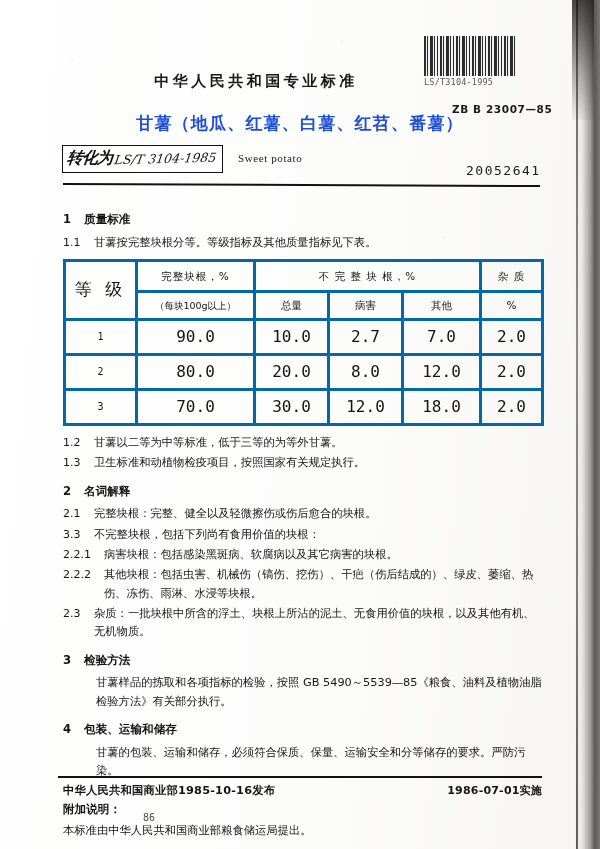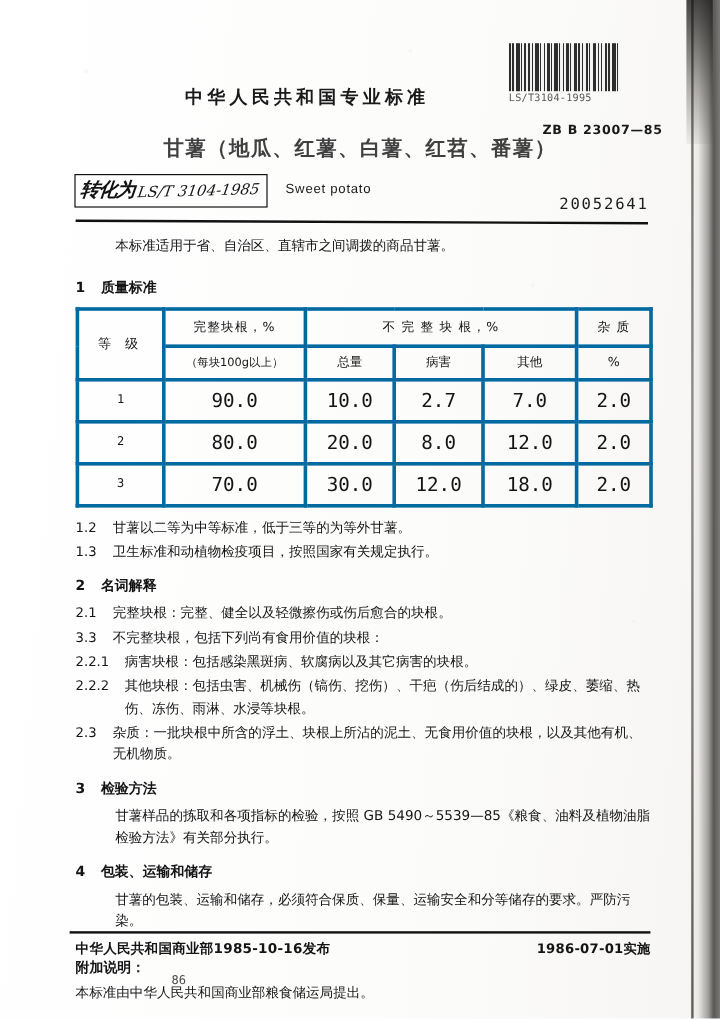--- a/index.html
+++ b/index.html
@@ -124,21 +124,21 @@
   }
   .doc-title {
     position: absolute;
     left: 0;
     top: 112px;
     width: 600px;
     text-align: center;
     font-size: 17px;
     font-weight: bold;
     letter-spacing: 1.2px;
-    color: #404040;
+    color: #1d4ed8;
   }
   .std-number {
     position: absolute;
     left: 452px;
     top: 103px;
     font-size: 10.5px;
     font-weight: bold;
     letter-spacing: 0.6px;
     color: #1a1a1a;
   }
@@ -178,21 +178,21 @@
     font-size: 12.5px;
     font-style: italic;
     color: #151515;
     transform: skewX(-10deg) rotate(-1.5deg);
     letter-spacing: 0px;
   }
   .eng-title {
     position: absolute;
     left: 238px;
     top: 152px;
-    font-family: Liberation Sans, sans-serif;
+    font-family: Liberation Serif, serif;
     font-size: 11px;
     letter-spacing: 0.6px;
     color: #1a1a1a;
   }
 
   
   .rule-top {
     position: absolute;
     left: 63px;
     top: 184px;
@@ -267,21 +267,21 @@
   }
   table.q-table .hdr-main {
     height: 22px;
     letter-spacing: 1px;
   }
   table.q-table .hdr-sub {
     height: 19px;
   }
   table.q-table .lvl {
     letter-spacing: 4px;
-    font-size: 11px;
+    font-size: 17px;
   }
   table.q-table .unit-line {
     font-size: 9.5px;
   }
   table.q-table td.data {
     height: 26px;
     font-family: "DejaVu Sans Mono", "Liberation Mono", monospace;
     font-size: 16px;
   }
   table.q-table td.grade {
@@ -342,29 +342,32 @@
     <div class="hand-box">
       <span class="hand-cn">转化为</span>
       <span class="hand-code">LS/T 3104-1985</span>
     </div>
     <div class="eng-title">Sweet potato</div>
 
     <div class="rule-top"></div>
 
     <div class="body-wrap">
 
-      <p class="para indent-1">本标准适用于省、自治区、直辖市之间调拨的商品甘薯。</p>
 
       <div class="spacer-sm"></div>
 
       <div class="sec-head">
         <span class="num">1</span>
         <span>质量标准</span>
       </div>
 
+      <div class="num-item">
+        <span class="num">1.1</span>
+        <span class="txt">甘薯按完整块根分等。等级指标及其他质量指标见下表。</span>
+      </div>
 
       <div class="tbl-wrap">
         <table class="q-table">
           <colgroup>
             <col style="width:72px">
             <col style="width:118px">
             <col style="width:74px">
             <col style="width:74px">
             <col style="width:78px">
             <col style="width:62px">

